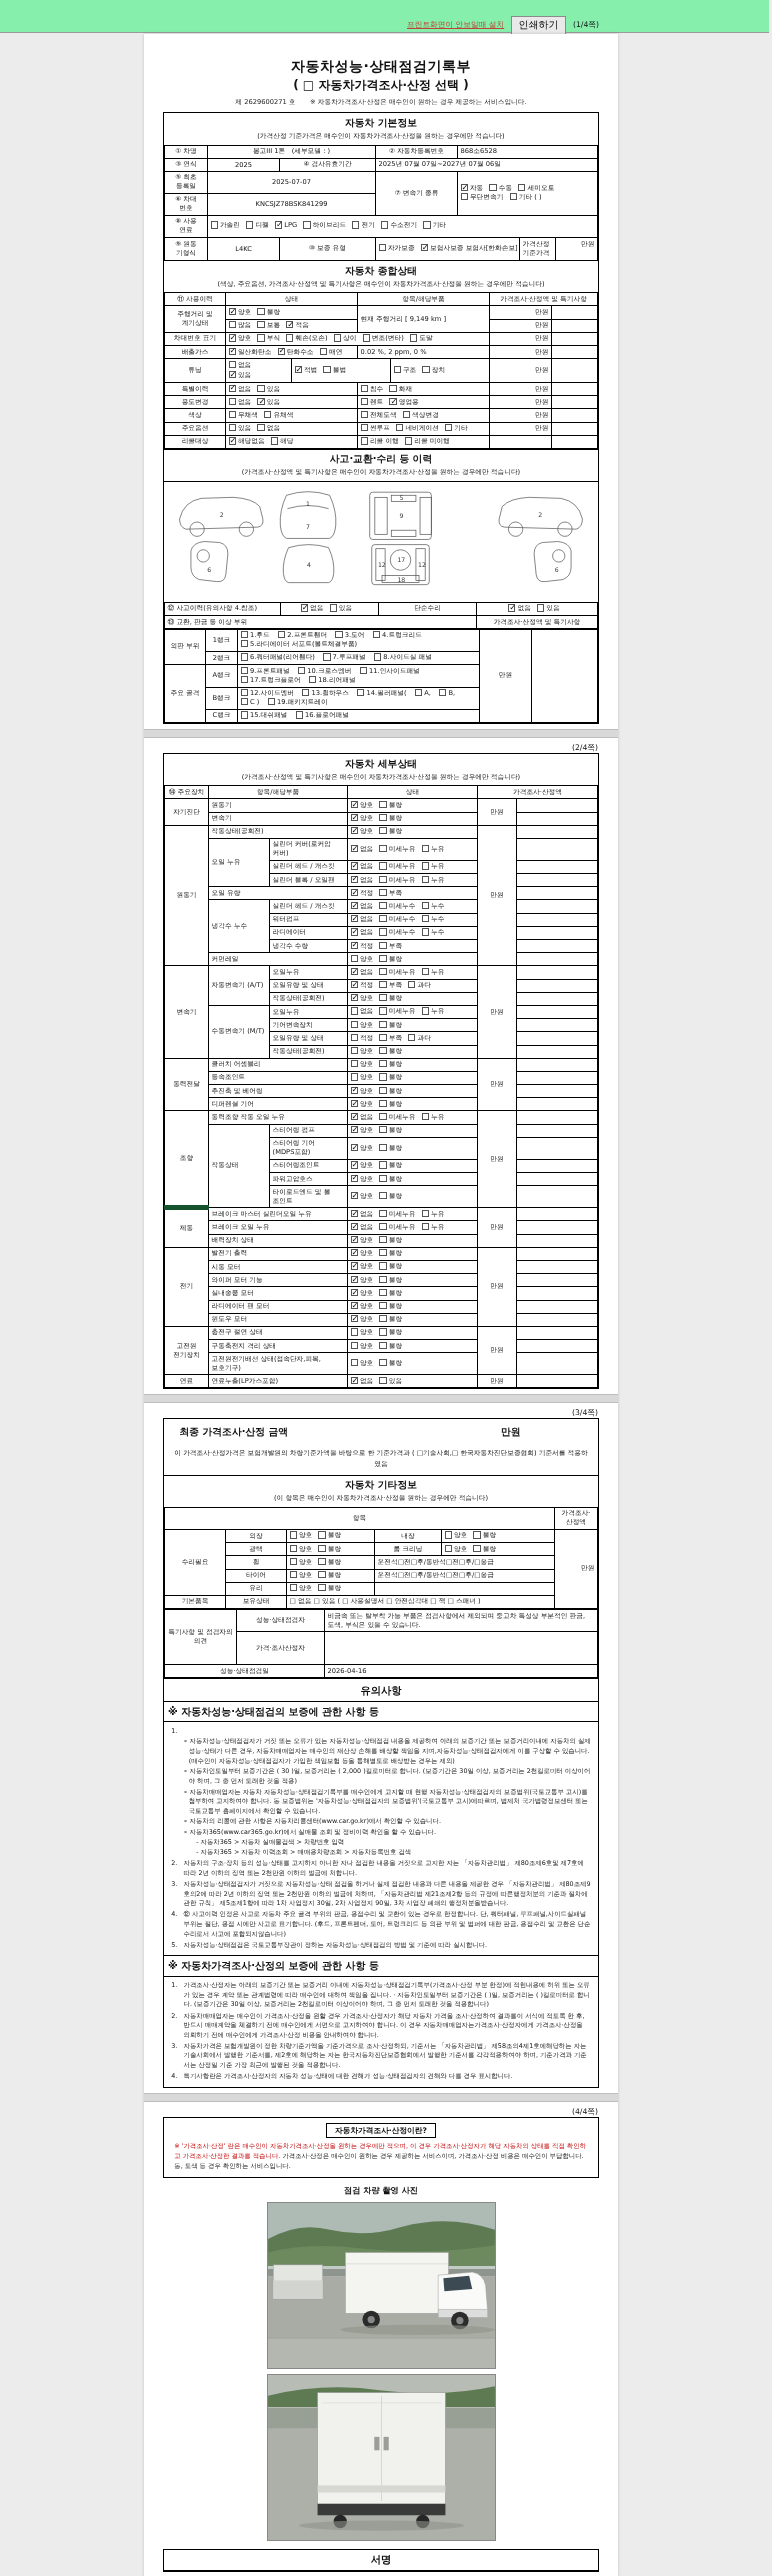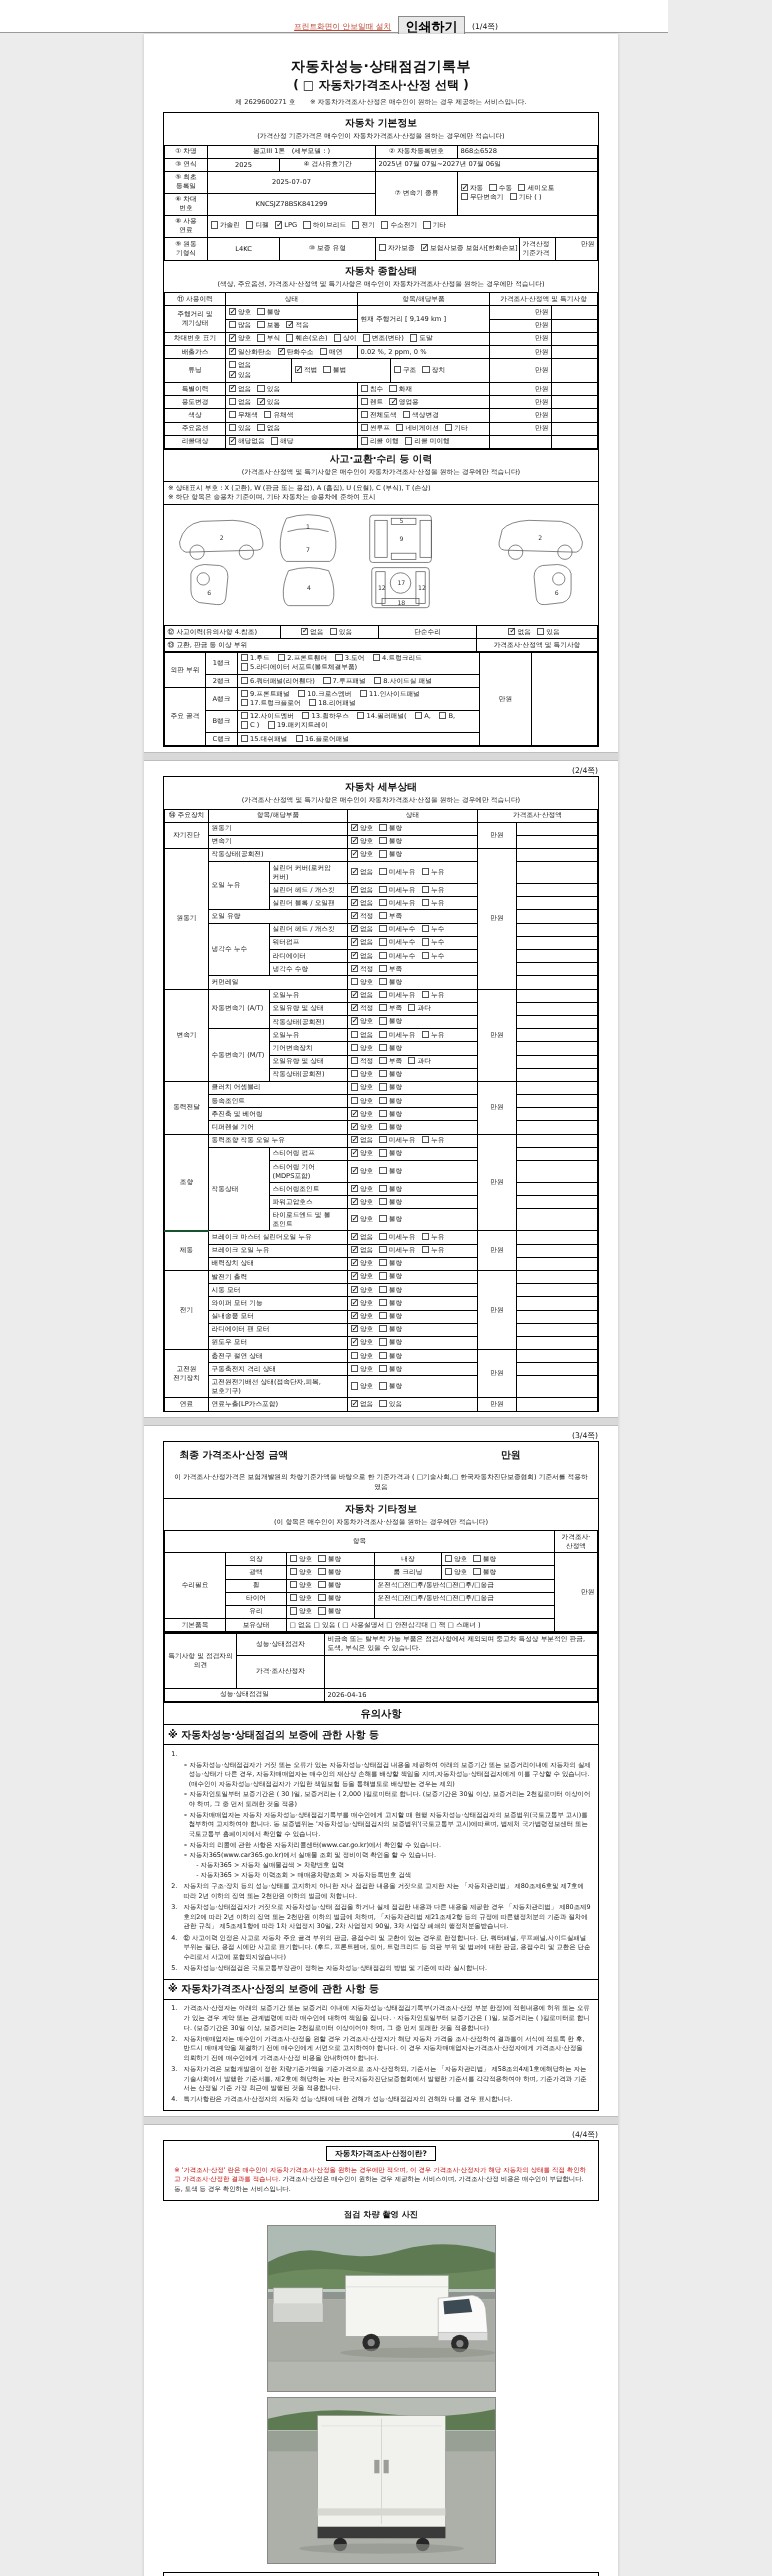--- a/index.html
+++ b/index.html
@@ -1,21 +1,21 @@
 <!DOCTYPE html>
 <html style="font-size:8.2px"><head>
 <meta charset="utf-8">
 <style>
   html,body{margin:0;padding:0;}
   body{width:773px;height:2576px;position:relative;background:#ececec;
        font-family:"DejaVu Sans","Liberation Sans",sans-serif;color:#111;font-size:6.7px;}
-  .topbar{position:absolute;top:0;left:0;width:668px;height:32px;background:#ffffff;border-bottom:0.5px solid #9a9a9a;}
+  .topbar{position:absolute;top:0;left:0;width:769px;height:32px;background:#86efac;border-bottom:0.5px solid #9a9a9a;}
   .topbar-inner{position:absolute;right:170px;top:15.5px;display:flex;align-items:center;gap:7.2px;}
   .install-link{color:#bb4433;text-decoration:underline;font-size:7.7px;cursor:pointer;}
-  .print-btn{font-size:13px;background:#e9e9e9;border:0.5px solid #8a8a8a;padding:1.5px 6.2px;cursor:pointer;font-weight:bold;}
+  .print-btn{font-size:10px;background:#e9e9e9;border:0.5px solid #8a8a8a;padding:1.5px 6.2px;cursor:pointer;}
   .pgmark{font-size:7.7px;color:#111;}
   .doc{position:absolute;left:144px;top:34px;width:474px;background:#fff;box-shadow:0 0 3.1px rgba(0,0,0,.18);}
   .page{padding:2.1px 19px 5.2px 19px;}
   .pbreak{height:6.7px;background:#d9d9d9;border-top:0.5px solid #bdbdbd;border-bottom:0.5px solid #bdbdbd;}
   .marker-row{text-align:right;font-size:7.7px;padding:3.1px 1px 1px 0;}
   .doc-title{font-size:14px;font-weight:bold;text-align:center;margin-top:22px;letter-spacing:0.5px;}
   .doc-sub{font-size:12px;font-weight:bold;text-align:center;margin-top:1px;}
   .doc-no-row{text-align:center;font-size:6.7px;margin:4.1px 0 6.2px 0;color:#222;}
   .doc-no{margin-right:12.4px;}
   .sec{border:1px solid #000;margin-top:-1px;}
@@ -230,24 +230,20 @@
           <td></td>
               <td></td>
         </tr>
       </tbody>
         </table>
     </div>
 
     <div class="sec">
       <div class="sec-title">사고·교환·수리 등 이력</div>
       <div class="sec-sub">(가격조사·산정액 및 특기사항은 매수인이 자동차가격조사·산정을 원하는 경우에만 적습니다)</div>
-      <div class="legend">
-        <div>※ 상태표시 부호 : X (교환), W (판금 또는 용접), A (흠집), U (요철), C (부식), T (손상)</div>
-        <div>※ 하단 항목은 승용차 기준이며, 기타 자동차는 승용차에 준하여 표시</div>
-      </div>
       <div class="diagram-wrap">
         <svg width="422" height="112" viewBox="0 0 820 218" style="font-size:13px">
           <g stroke="#555" fill="none" stroke-width="1.4">
 
             <path d="M18 66 q8 -34 42 -40 l62 -2 q38 2 52 18 l6 24 q2 14 -10 16 l-140 4 q-12 -4 -12 -20 z"></path>
             <circle cx="52" cy="86" r="14"></circle>
               <circle cx="148" cy="86" r="14"></circle>
 
             <path d="M226 20 q42 -14 84 0 q14 30 12 58 q-2 22 -12 26 l-84 0 q-10 -4 -12 -26 q-2 -28 12 -58 z"></path>
             <path d="M228 46 q40 -12 80 0"></path>
@@ -499,21 +495,21 @@
               <td rowspan="1" colspan="2">추진축 및 베어링</td>
               <td><span class="opt"><span class="cb ck"></span><span>양호</span></span><span class="opt"><span class="cb"></span><span>불량</span></span></td>
               <td></td>
             </tr>
             <tr>
               <td rowspan="1" colspan="2">디퍼렌셜 기어</td>
               <td><span class="opt"><span class="cb ck"></span><span>양호</span></span><span class="opt"><span class="cb"></span><span>불량</span></span></td>
               <td></td>
             </tr>
             <tr>
-              <td class="lbl" rowspan="6" style="border-top:1px solid #000;border-bottom:2px solid #14532d;margin-left:48px;">조향</td>
+              <td class="lbl" rowspan="6" style="border-top:1px solid #000;border-bottom:5px solid #14532d;margin-left:48px;">조향</td>
               <td rowspan="1" colspan="2">동력조향 작동 오일 누유</td>
               <td><span class="opt"><span class="cb ck"></span><span>없음</span></span><span class="opt"><span class="cb"></span><span>미세누유</span></span><span class="opt"><span class="cb"></span><span>누유</span></span></td>
               <td class="ctr" rowspan="6" style="border-top:1px solid #000;border-bottom:1px solid #000;">만원</td>
               <td></td>
             </tr>
             <tr>
               <td rowspan="5" colspan="1">작동상태</td>
               <td>스티어링 펌프</td>
               <td><span class="opt"><span class="cb ck"></span><span>양호</span></span><span class="opt"><span class="cb"></span><span>불량</span></span></td>
               <td></td>

